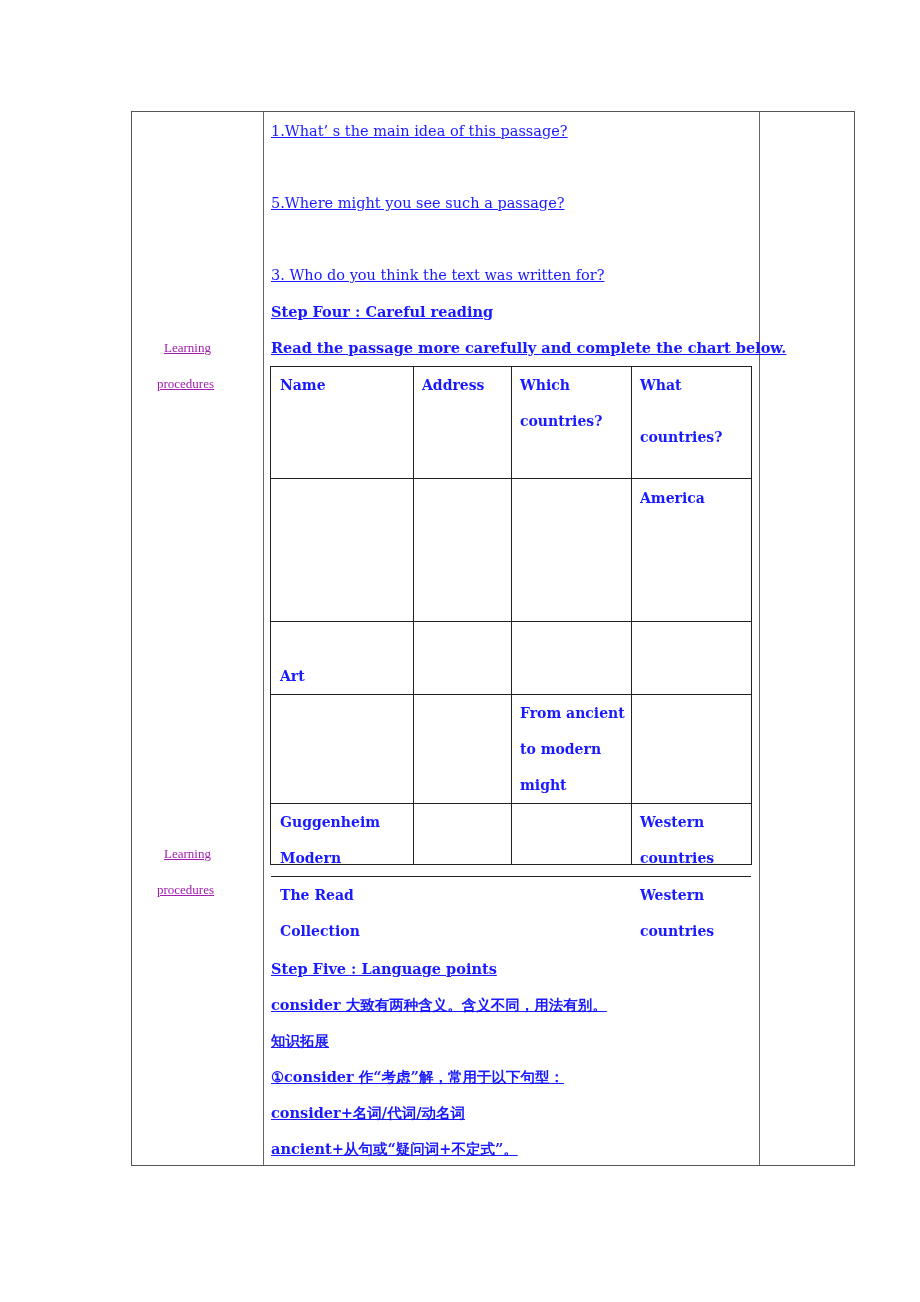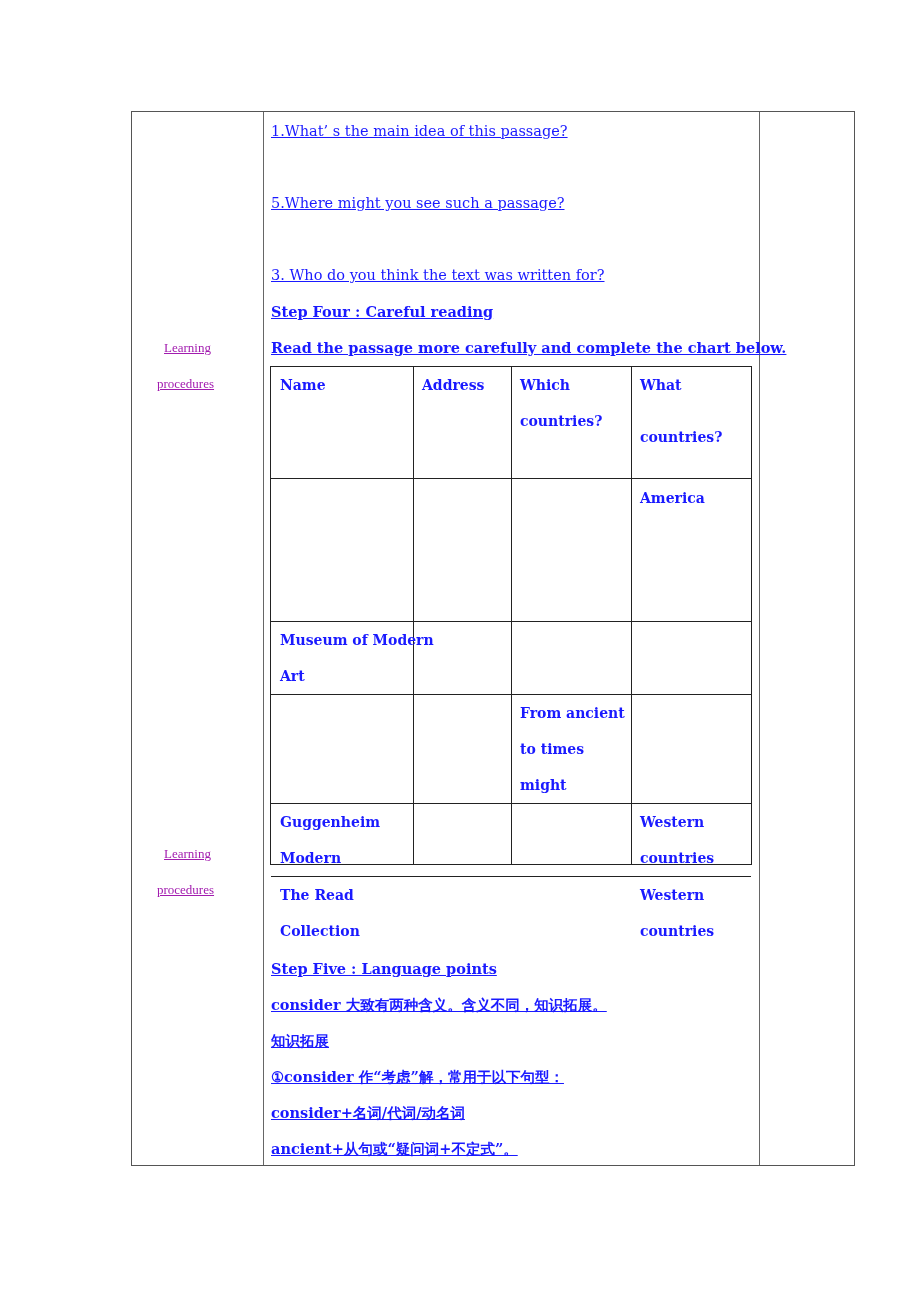--- a/index.html
+++ b/index.html
@@ -46,36 +46,35 @@
 
   <div class="cell" style="left:9px;top:0">Name</div>
   <div class="cell" style="left:151px;top:0">Address</div>
   <div class="cell" style="left:249px;top:0">Which</div>
   <div class="cell" style="left:249px;top:36px">countries?</div>
   <div class="cell" style="left:369px;top:0">What</div>
   <div class="cell" style="left:369px;top:52px">countries?</div>
 
   <div class="cell" style="left:369px;top:113px">America</div>
 
-  <div class="cell" style="left:9px;top:255px">Museum of Modern</div>
   <div class="cell" style="left:9px;top:291px">Art</div>
 
   <div class="cell" style="left:249px;top:328px">From ancient</div>
-  <div class="cell" style="left:249px;top:364px">to times</div>
+  <div class="cell" style="left:249px;top:364px">to modern</div>
   <div class="cell" style="left:249px;top:400px">might</div>
 
   <div class="cell" style="left:9px;top:437px">Guggenheim</div>
   <div class="cell" style="left:9px;top:473px">Modern</div>
   <div class="cell" style="left:369px;top:437px">Western</div>
   <div class="cell" style="left:369px;top:473px">countries</div>
 
   <div class="cell" style="left:9px;top:510px">The Read</div>
   <div class="cell" style="left:9px;top:546px">Collection</div>
   <div class="cell" style="left:369px;top:510px">Western</div>
   <div class="cell" style="left:369px;top:546px">countries</div>
 </div>
 
 <div class="t b" style="left:271px;top:960px">Step Five : Language points</div>
-<div class="t b" style="left:271px;top:996px">consider 大致有两种含义。含义不同，知识拓展。</div>
+<div class="t b" style="left:271px;top:996px">consider 大致有两种含义。含义不同，用法有别。</div>
 <div class="t b" style="left:271px;top:1032px">知识拓展</div>
 <div class="t b" style="left:271px;top:1068px">①consider 作“考虑”解，常用于以下句型：</div>
 <div class="t b" style="left:271px;top:1104px">consider+名词/代词/动名词</div>
 <div class="t b" style="left:271px;top:1140px">ancient+从句或“疑问词+不定式”。</div>
 
 </body></html>

